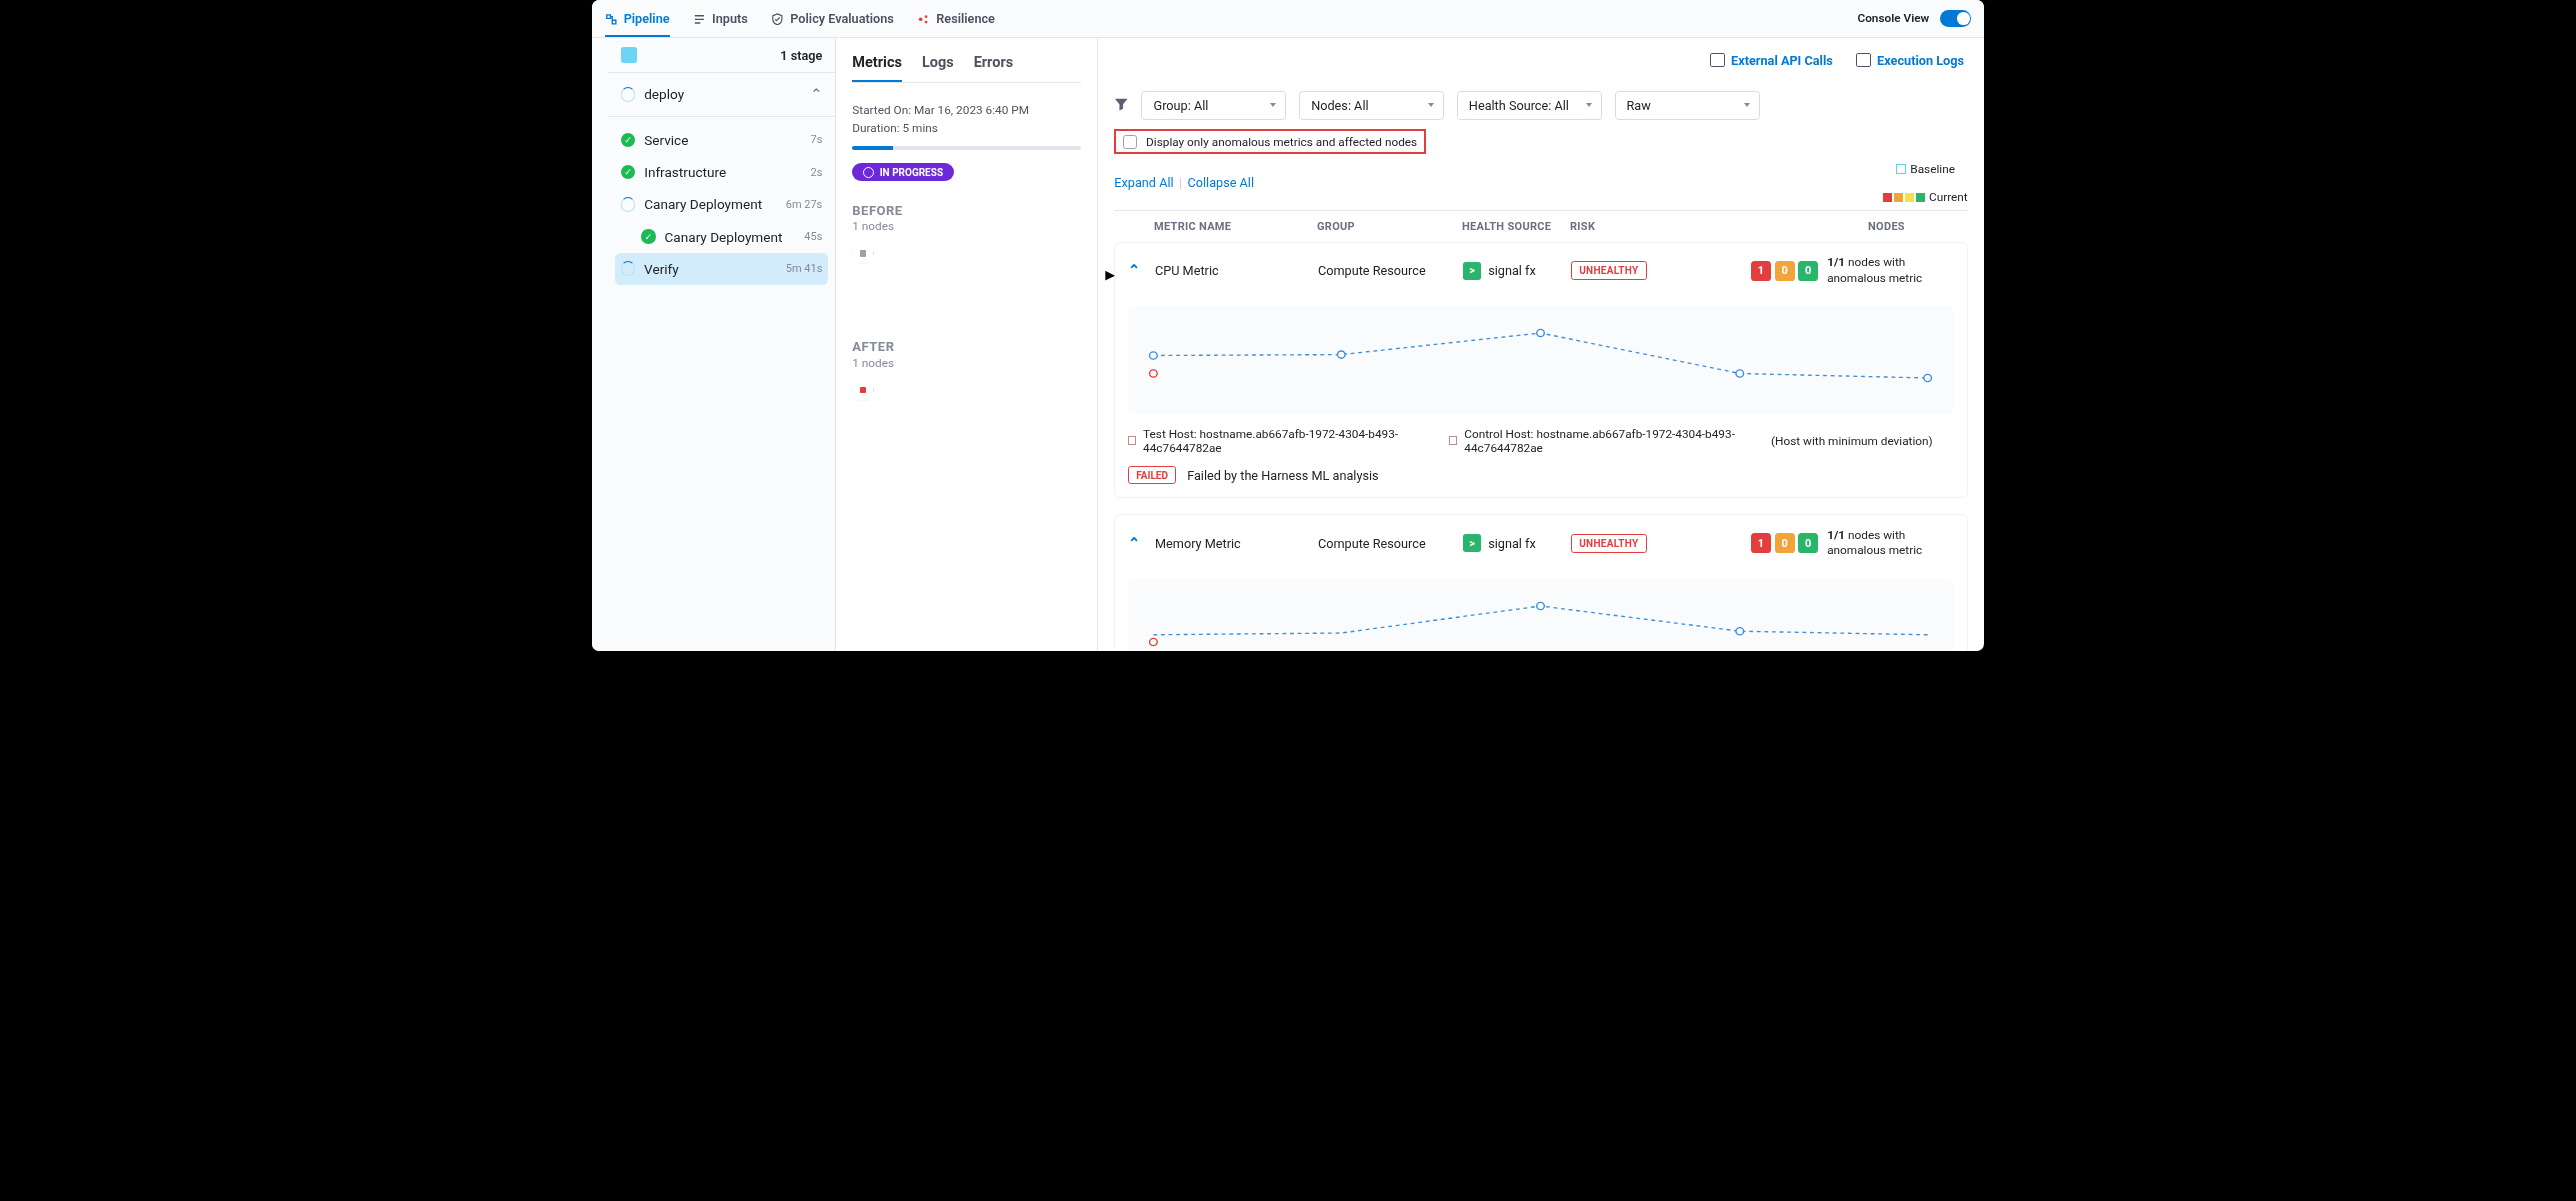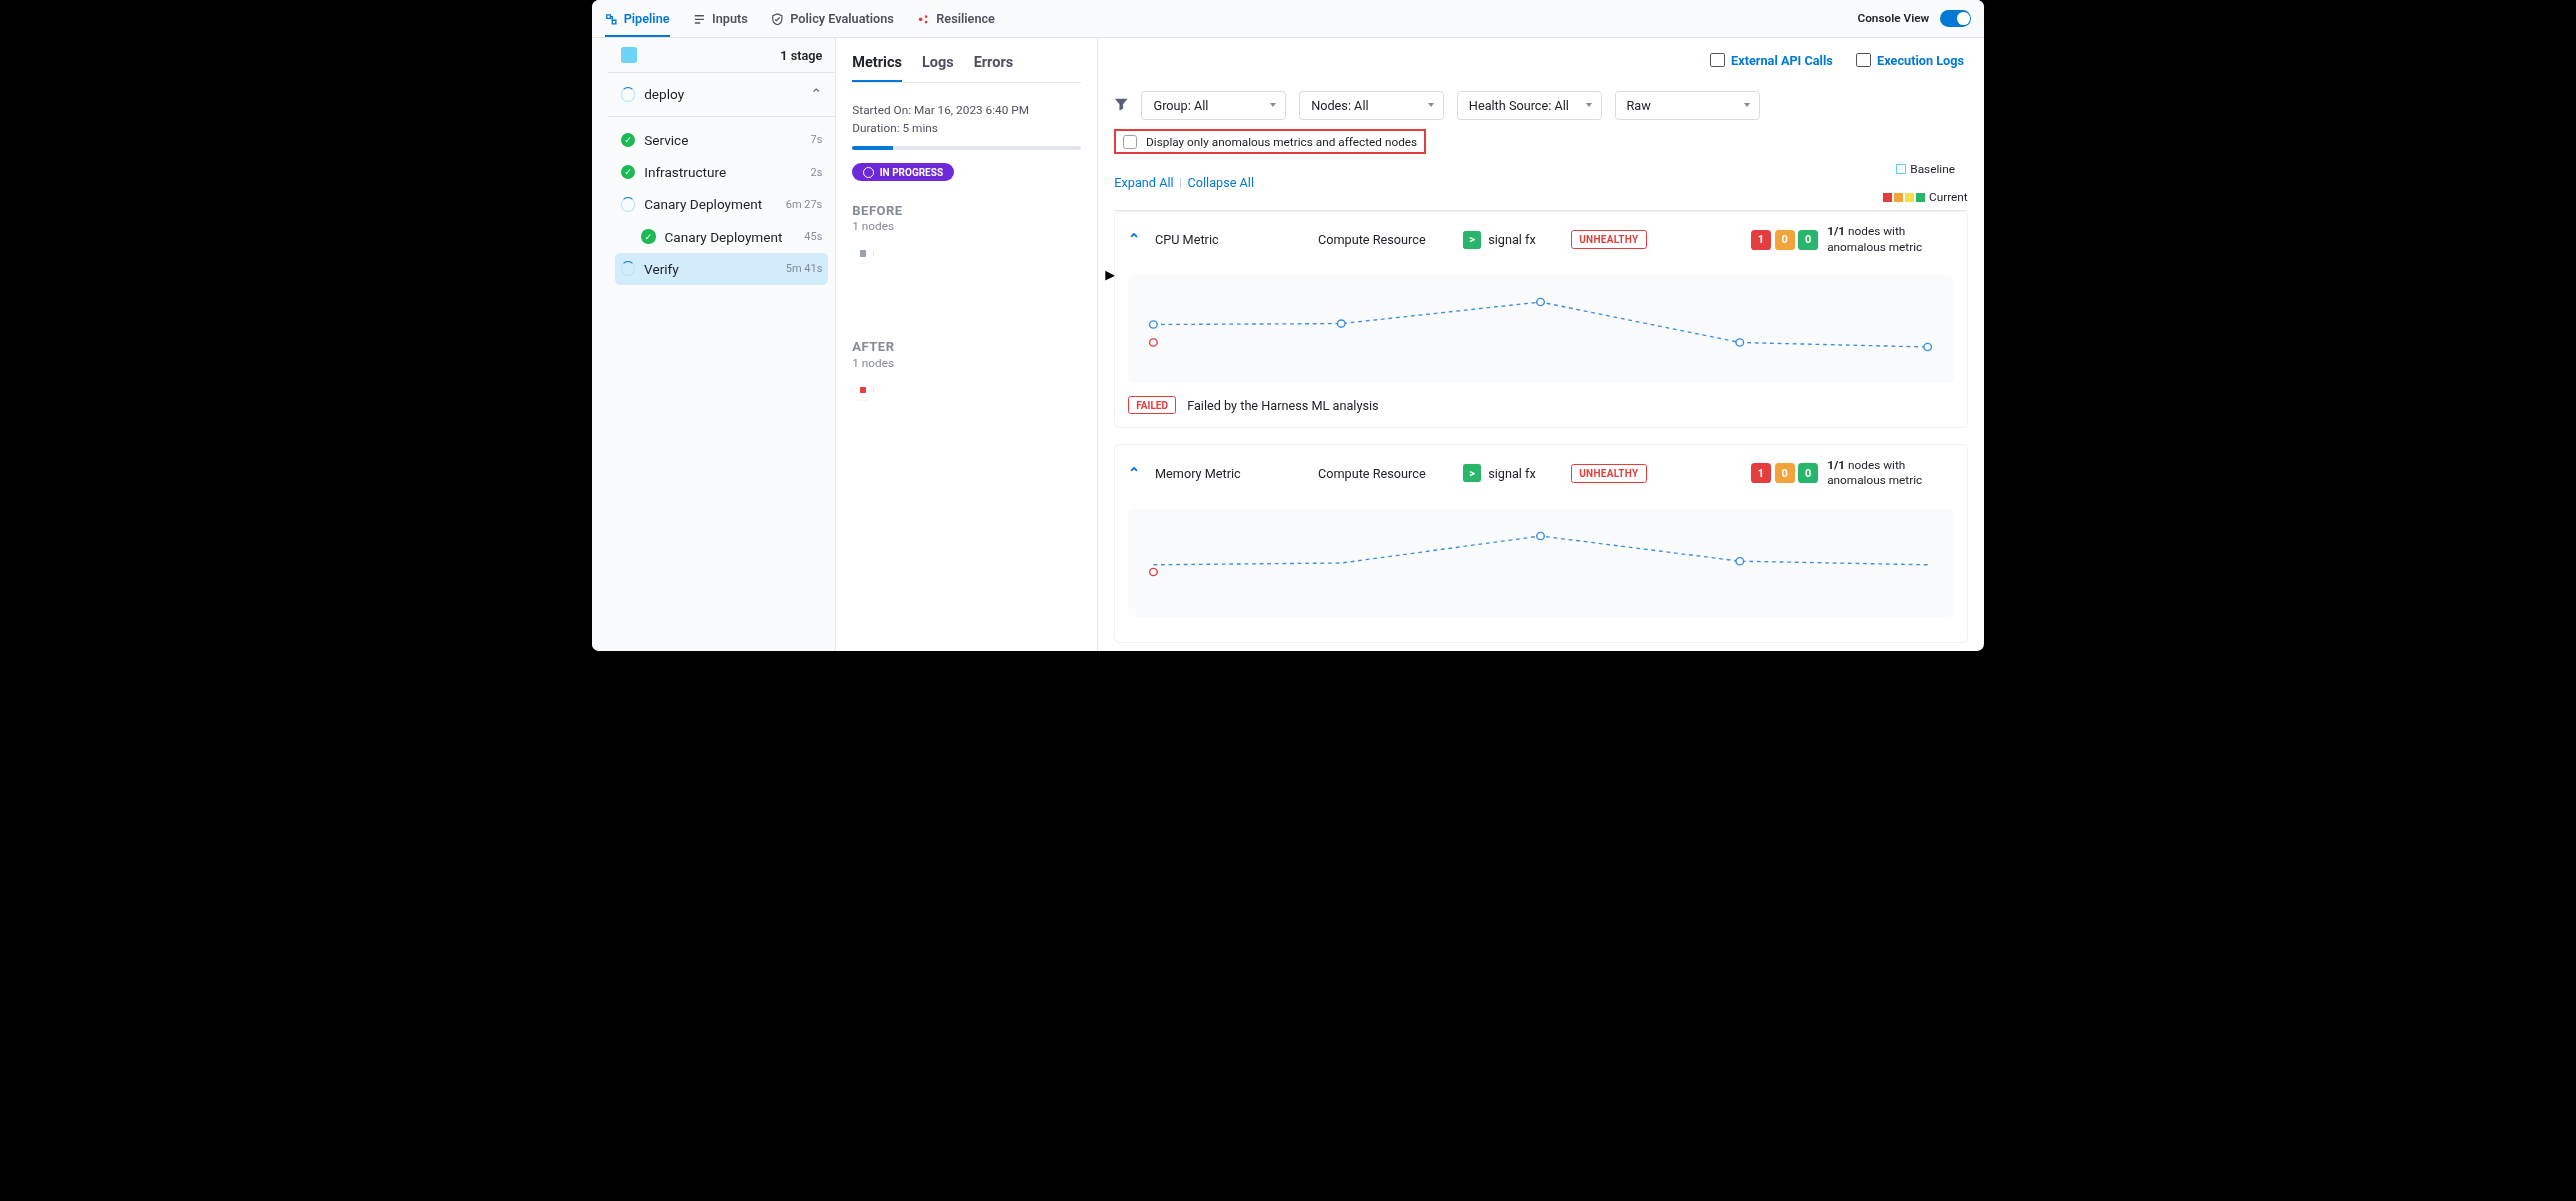--- a/index.html
+++ b/index.html
@@ -280,20 +280,29 @@
                 <span class="leg-b c-red"></span>
                 <span class="leg-b c-orange"></span>
                 <span class="leg-b c-yellow"></span>
                 <span class="leg-b c-green"></span>
               </div>
               <span>Current</span>
             </div>
           </div>
         </div>
 
+        <div class="table-head">
+          <span></span>
+          <span>METRIC NAME</span>
+          <span>GROUP</span>
+          <span>HEALTH SOURCE</span>
+          <span>RISK</span>
+          <span></span>
+          <span>NODES</span>
+        </div>
 
         <div class="metric-card">
           <div class="metric-header">
             <span class="exp-caret">⌃</span>
             <span class="metric-name">CPU Metric</span>
             <span class="group-name">Compute Resource</span>
             <div class="hs-cell">
               <span class="sfx-ico">&gt;</span>
               <span class="hs-text">signal fx</span>
             </div>
@@ -312,20 +321,31 @@
             <svg class="chart-svg" viewBox="0 0 840 80" preserveAspectRatio="none">
               <polyline points="12,35 210,34 420,10 630,55 828,60" fill="none" stroke="#3a8de0" stroke-width="1.5" stroke-dasharray="4 4"></polyline>
               <circle cx="12" cy="35" r="4" fill="#fff" stroke="#3a8de0" stroke-width="1.5"></circle>
               <circle cx="210" cy="34" r="4" fill="#fff" stroke="#3a8de0" stroke-width="1.5"></circle>
               <circle cx="420" cy="10" r="4" fill="#fff" stroke="#3a8de0" stroke-width="1.5"></circle>
               <circle cx="630" cy="55" r="4" fill="#fff" stroke="#3a8de0" stroke-width="1.5"></circle>
               <circle cx="828" cy="60" r="4" fill="#fff" stroke="#3a8de0" stroke-width="1.5"></circle>
               <circle cx="12" cy="55" r="4" fill="#fff" stroke="#e43d3d" stroke-width="1.5"></circle>
             </svg>
           </div>
+          <div class="hosts-row">
+            <div class="host-item">
+                <span class="host-sq"></span>
+                <span>Test Host: hostname.ab667afb-1972-4304-b493-44c7644782ae</span>
+              </div>
+            <div class="host-item">
+                <span class="host-sq"></span>
+                <span>Control Host: hostname.ab667afb-1972-4304-b493-44c7644782ae</span>
+              </div>
+            <div>(Host with minimum deviation)</div>
+          </div>
           <div class="fail-row">
             <span class="fail-badge">FAILED</span>
             <span class="fail-text">Failed by the Harness ML analysis</span>
           </div>
         </div>
 
         <div class="metric-card">
           <div class="metric-header">
             <span class="exp-caret">⌃</span>
             <span class="metric-name">Memory Metric</span>

